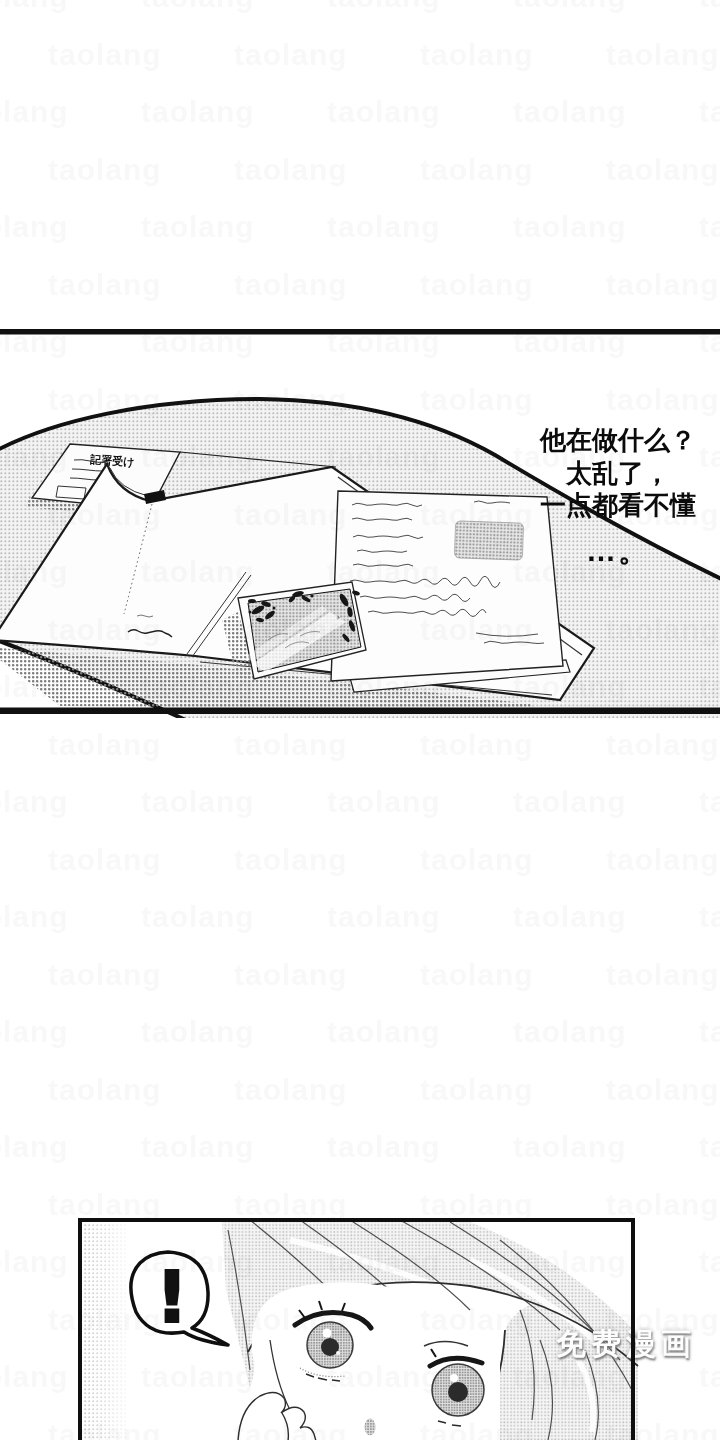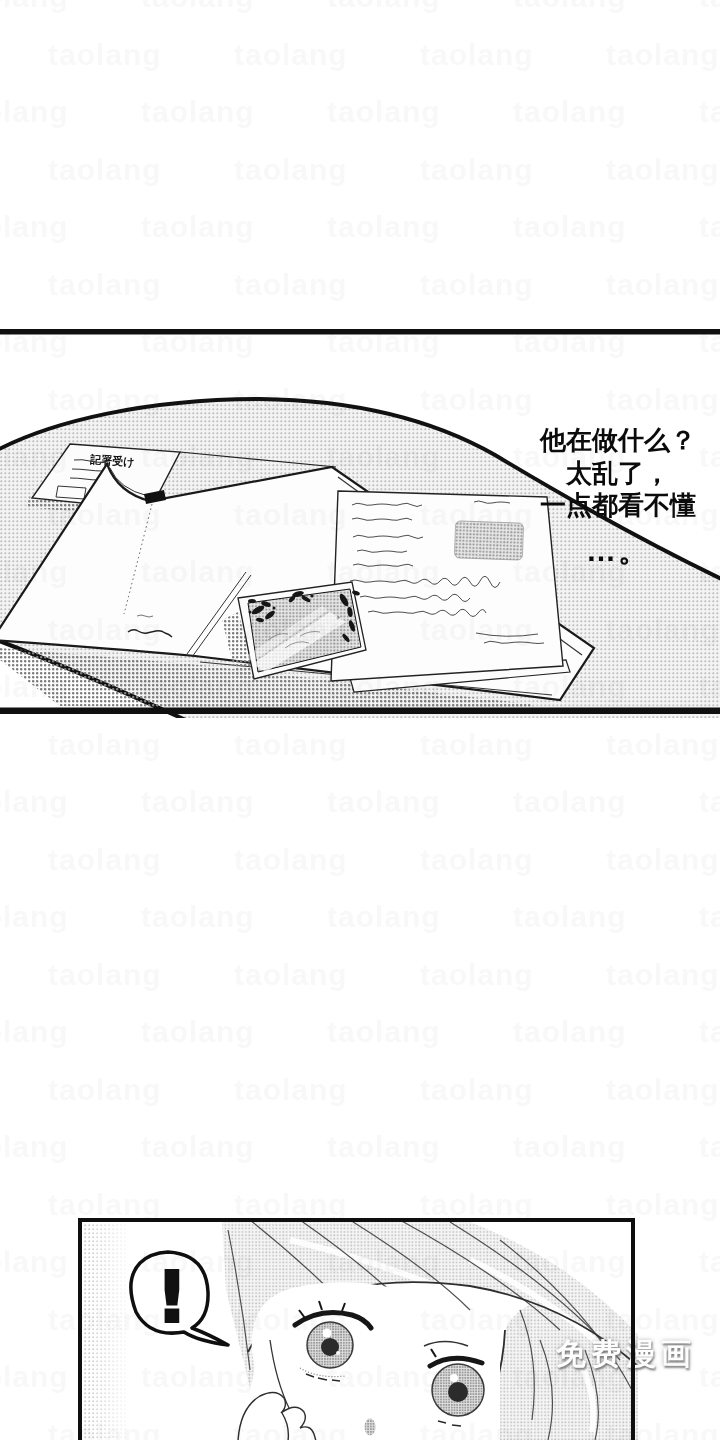--- a/index.html
+++ b/index.html
@@ -24,21 +24,21 @@
   
   .p2border{position:absolute;left:78px;top:1218px;width:557px;height:226px;
             border:4px solid #0e0e0e;border-bottom:none;box-sizing:border-box;
             z-index:44;pointer-events:none;}
 
   
   .sitemark{position:absolute;left:556px;top:1318px;z-index:42;pointer-events:none;
             color:#fdfdfd;font-weight:700;}
   .sitemark .logo{font-size:58px;letter-spacing:3px;line-height:64px;
         text-shadow:2px 2px 3px rgba(105,105,105,.9),-1px -1px 2px rgba(140,140,140,.7),0 0 6px rgba(120,120,120,.5);}
-  .sitemark .tagline{font-size:30px;letter-spacing:5px;margin-top:16px;
+  .sitemark .tagline{font-size:30px;letter-spacing:5px;margin-top:6px;
         text-shadow:1px 2px 2px rgba(110,110,110,.85),0 0 4px rgba(130,130,130,.6);}
 </style>
 </head>
 <body>
 
 <div class="page">
 
   <svg id="panel-table" class="panel-svg" width="720" height="390" viewBox="0 328 720 390">
     <defs>
       <pattern id="pd-lite" width="4" height="4" patternUnits="userSpaceOnUse">

